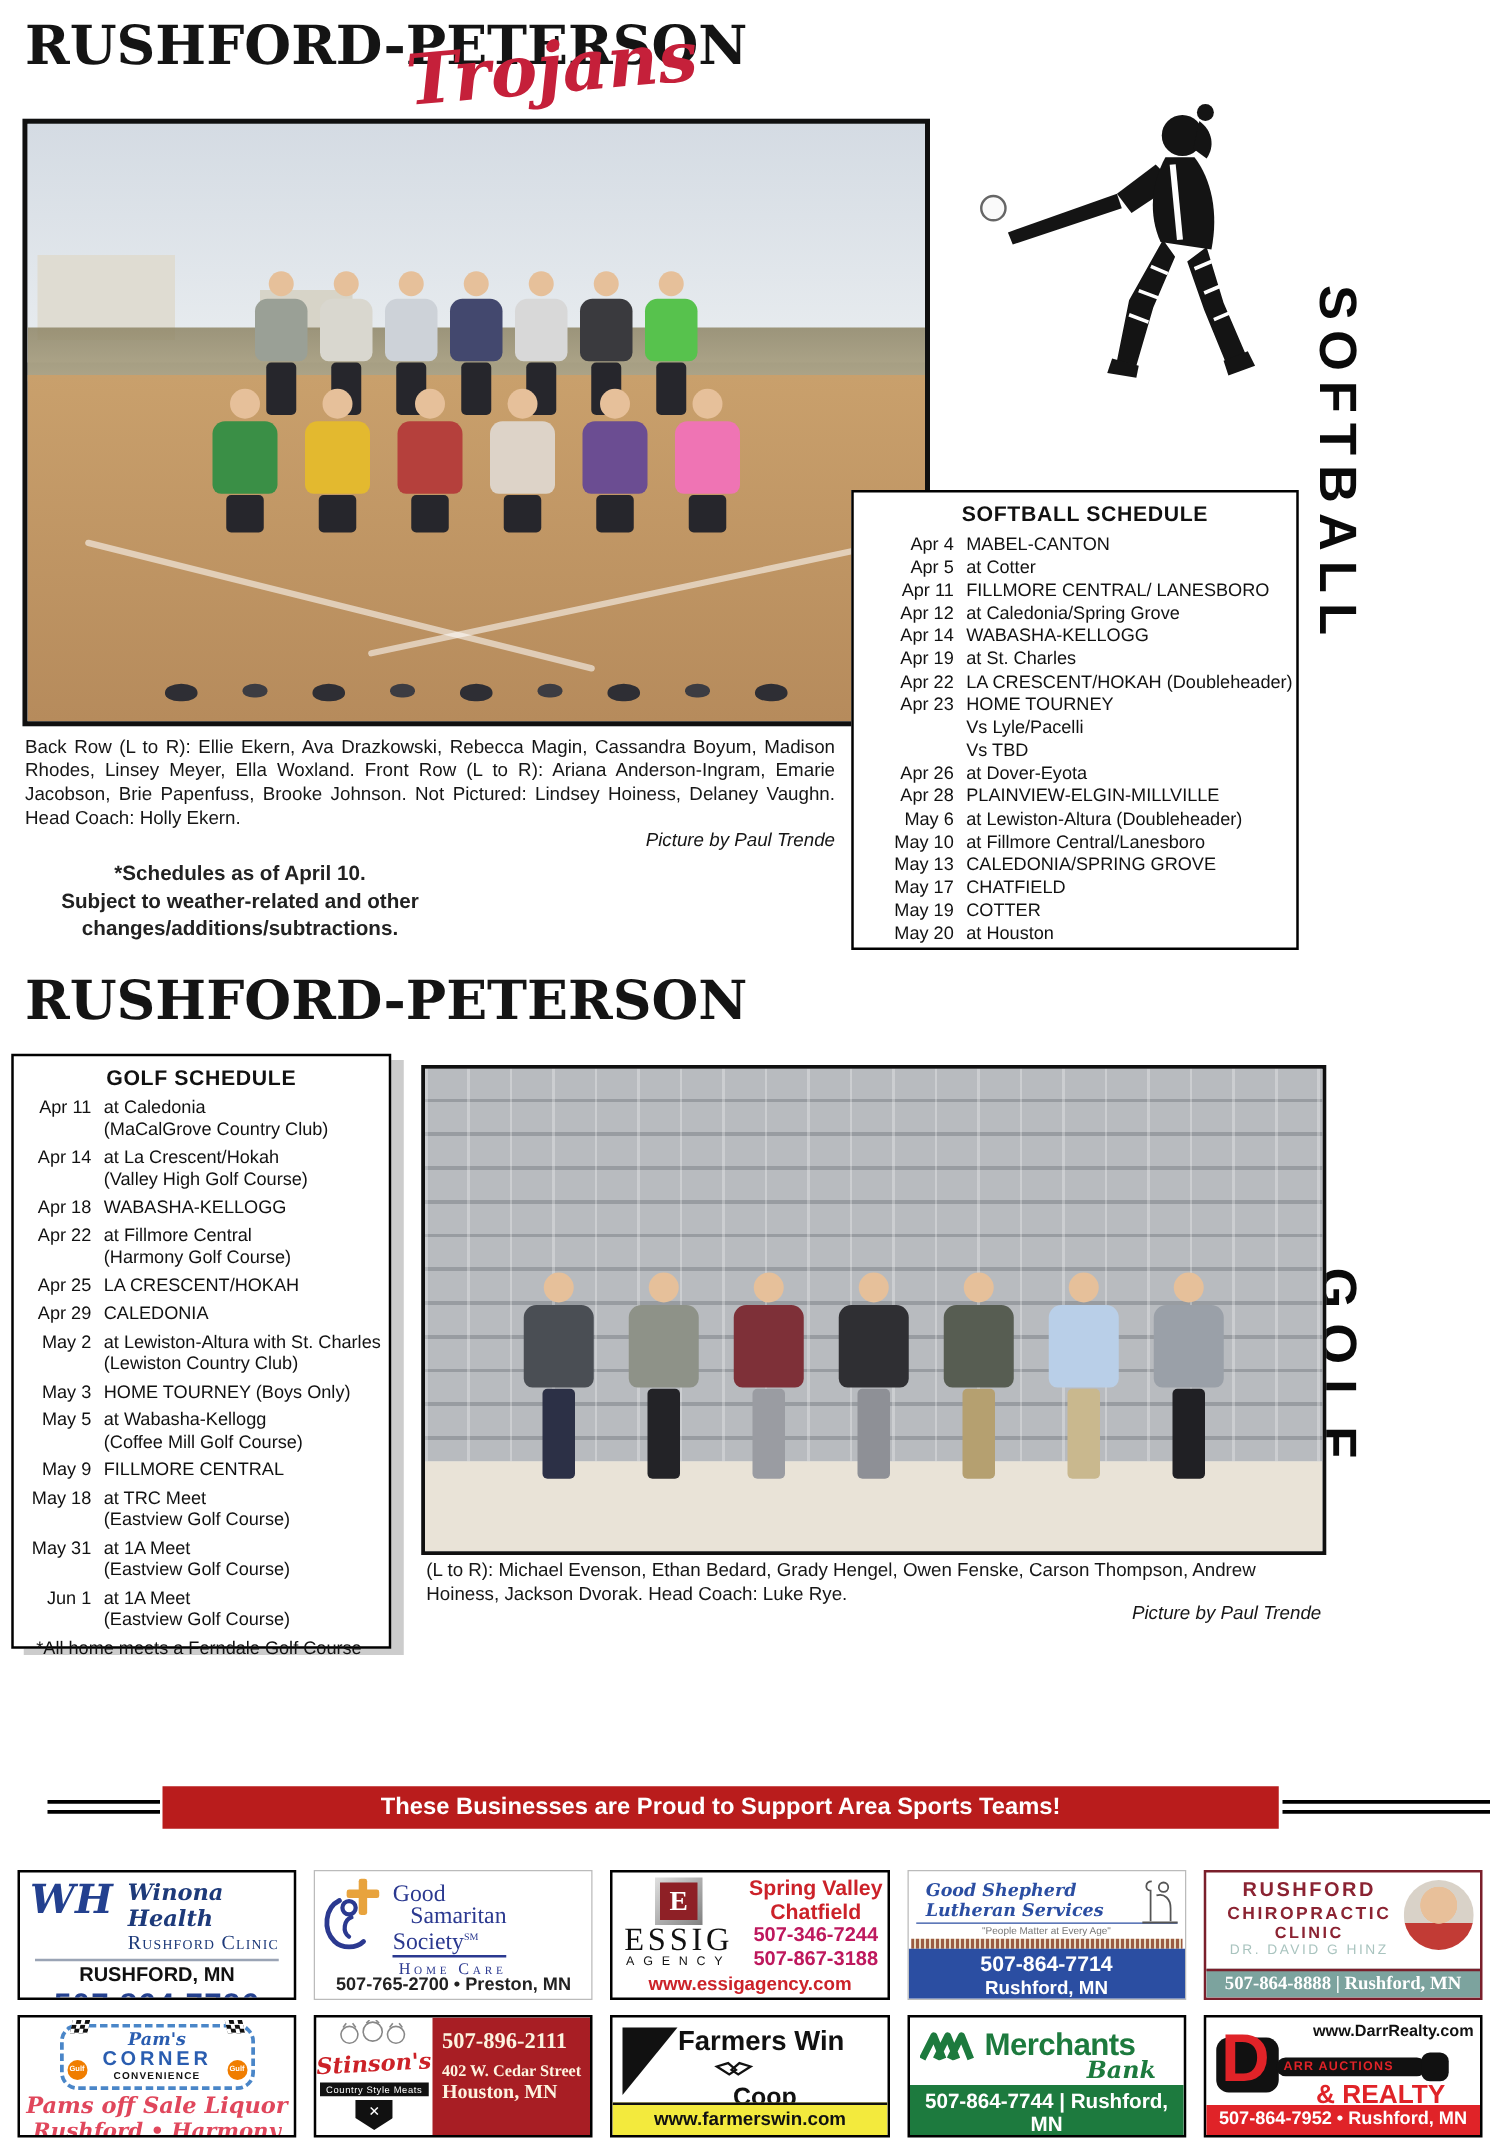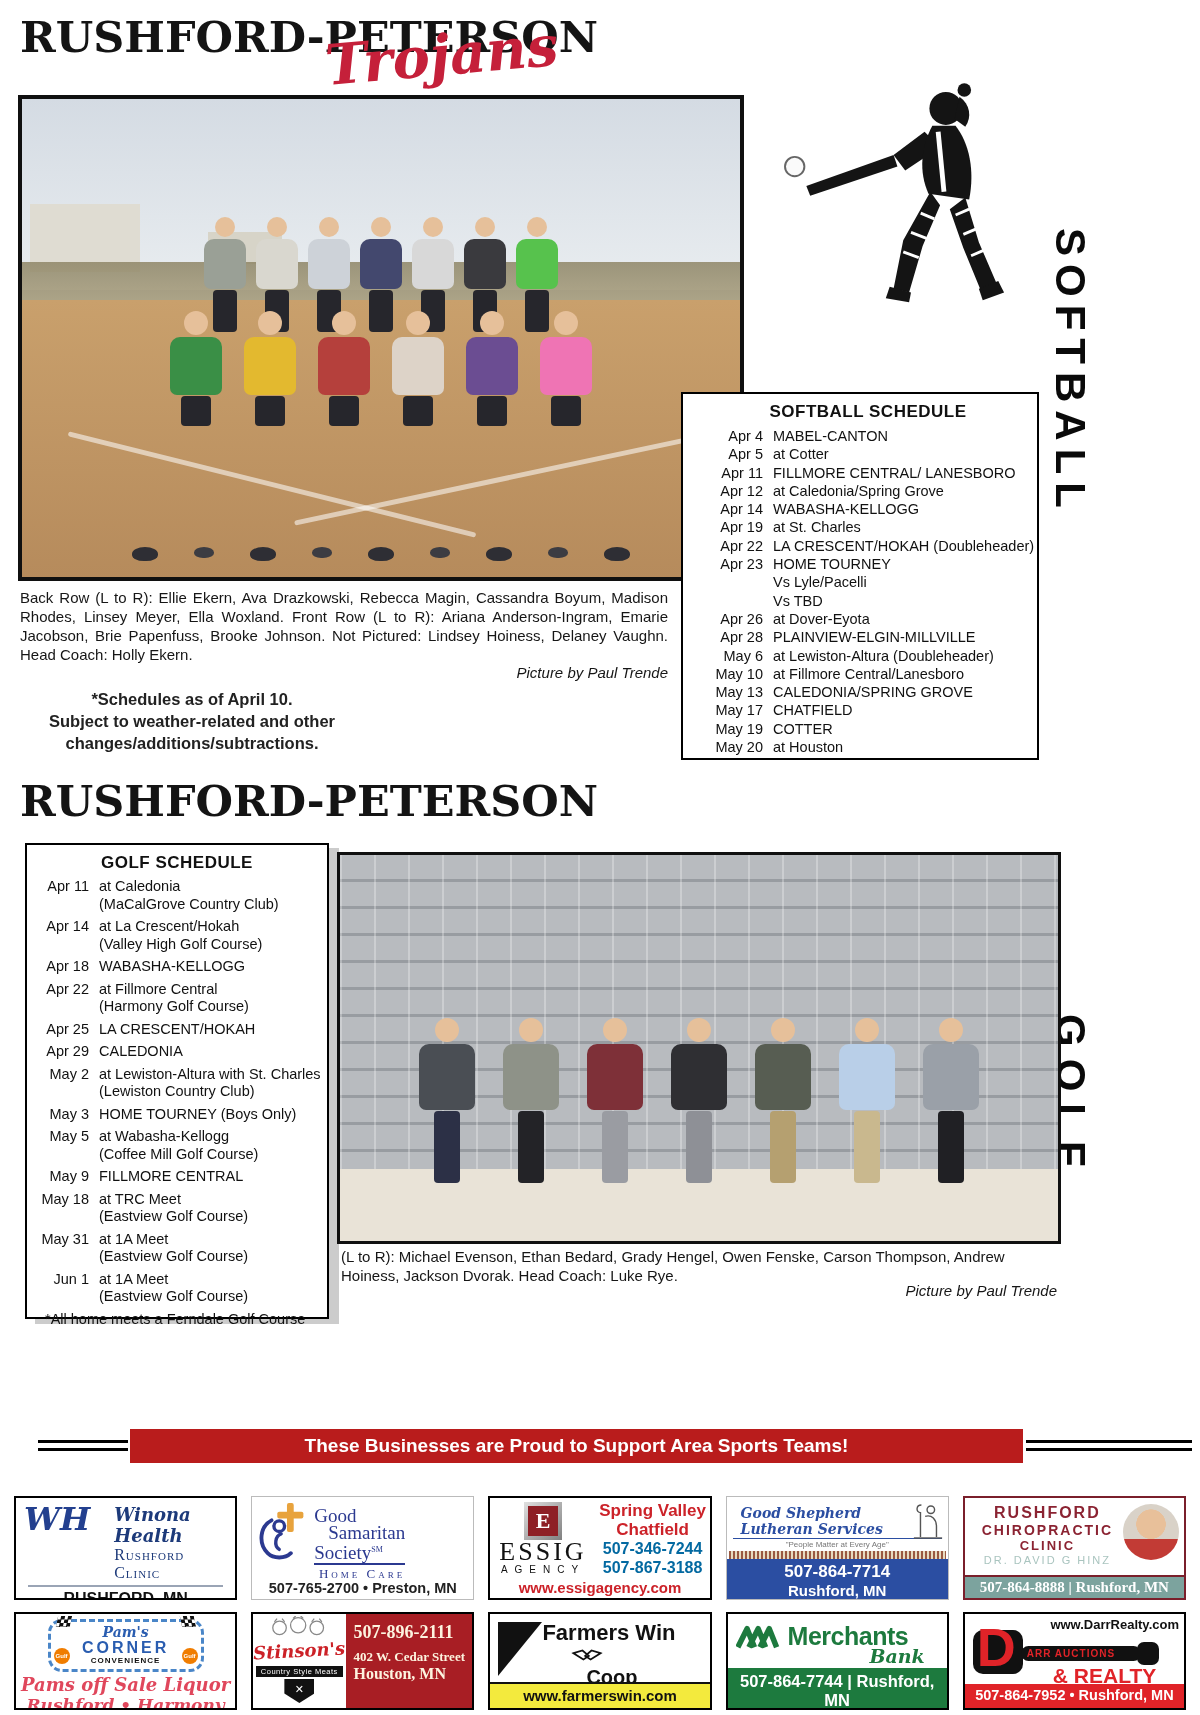--- a/index.html
+++ b/index.html
@@ -60,21 +60,21 @@
   
   #batter{position:absolute;left:778px;top:58px;}
   .vlabel{position:absolute;font-weight:800;font-size:42px;letter-spacing:8px;color:#0a0a0a;
           transform-origin:0 0;transform:rotate(90deg);white-space:nowrap;}
   #sb-vlabel{left:1094px;top:228px;}
   #golf-vlabel{left:1094px;top:1014px;letter-spacing:12px;}
 
   
   .schedbox{position:absolute;background:#fff;border:2px solid #000;}
   #sb-sched{left:681px;top:392px;width:338px;height:358px;padding:6px 0 0 16px;z-index:5;}
-  #golf-sched{left:25px;top:843px;width:300px;height:466px;padding:6px 0 0 0;
+  #golf-sched{left:9px;top:843px;width:300px;height:466px;padding:6px 0 0 0;
      box-shadow:10px 5px 0 #ccc;}
   .sched-title{text-align:center;font-weight:700;font-size:17px;letter-spacing:.5px;margin:2px 0 5px 0;}
   .srow{display:flex;font-size:14.5px;line-height:18.3px;}
   .sdate{flex:none;width:64px;text-align:right;padding-right:10px;}
   .sopp{white-space:nowrap;}
   .grow{display:flex;font-size:14.5px;line-height:17.5px;margin-bottom:5px;}
   .gdate{flex:none;width:62px;text-align:right;padding-right:10px;}
   .gvenue{white-space:nowrap;}
   .gmain{white-space:nowrap;}
   .gfoot{font-size:14.5px;margin:2px 0 0 18px;}
@@ -96,21 +96,21 @@
   .dbl-line{position:absolute;top:1440px;height:5px;border-top:3px solid #000;border-bottom:3px solid #000;}
   #lines-left{left:38px;width:90px;}
   #lines-right{left:1026px;width:166px;}
 
   
   #ads{position:absolute;left:14px;top:1496px;width:1172px;display:grid;
        grid-template-columns:repeat(5,1fr);grid-template-rows:104px 98px;gap:12px 14px;}
   .ad{position:relative;background:#fff;border:2px solid #000;overflow:hidden;}
 
   
-  .wh-top{display:flex;align-items:flex-start;padding:6px 6px 0 8px;gap:24px;}
+  .wh-top{display:flex;align-items:flex-start;padding:6px 6px 0 8px;gap:12px;}
   .wh-logo{font-family:"DejaVu Serif",serif;font-style:italic;font-weight:900;font-size:32px;
            color:#23408f;line-height:30px;}
   .wh-n1{font-family:"DejaVu Serif",serif;font-style:italic;font-weight:700;font-size:18px;color:#1d3a7a;}
   .wh-n2{font-family:"Liberation Serif",serif;font-variant:small-caps;font-size:16px;
          letter-spacing:1px;color:#1d3a7a;}
   .wh-rule{border-top:2px solid #9aa4b5;margin:3px 12px;}
   .wh-city{text-align:center;font-weight:700;font-size:16px;color:#111;}
   .wh-phone{text-align:center;font-weight:800;font-size:25px;color:#23408f;letter-spacing:1px;}
 
   
@@ -129,21 +129,21 @@
   .es-cols{display:flex;height:78px;}
   .es-left{width:48%;text-align:center;padding-top:4px;}
   .es-logo{width:38px;height:38px;margin:0 auto;background:linear-gradient(135deg,#e0e0e0,#808080);
            display:flex;align-items:center;justify-content:center;}
   .es-logo-in{width:30px;height:30px;background:#8e2026;color:#fff;font-family:"Liberation Serif",serif;
            font-weight:700;font-size:22px;line-height:30px;}
   .es-name{font-family:"Liberation Serif",serif;font-size:26px;letter-spacing:3px;line-height:24px;}
   .es-sub{font-size:10px;letter-spacing:7px;}
   .es-right{width:52%;text-align:center;padding-top:3px;}
   .es-loc{color:#cc2229;font-weight:700;font-size:17px;line-height:19px;}
-  .es-ph{color:#0369a1;font-weight:700;font-size:16px;line-height:19px;}
+  .es-ph{color:#be185d;font-weight:700;font-size:16px;line-height:19px;}
   .es-web{position:absolute;left:0;right:0;bottom:2px;text-align:center;color:#cc2229;
           font-weight:700;font-size:15px;}
 
   
   .ad-shep{border:1px solid #bbb;display:flex;flex-direction:column;}
   .shep-script{font-family:"DejaVu Serif",serif;font-style:italic;font-weight:700;font-size:14px;
       color:#2b4ea2;padding:8px 36px 1px 8px;border-bottom:1px solid #2b4ea2;margin:0 6px;}
   .shep-tag{font-size:8px;color:#777;text-align:center;padding:1px 0 2px 0;}
   .shep-icon{position:absolute;right:4px;top:6px;}
   .shep-stripes{height:8px;margin:0 2px;

